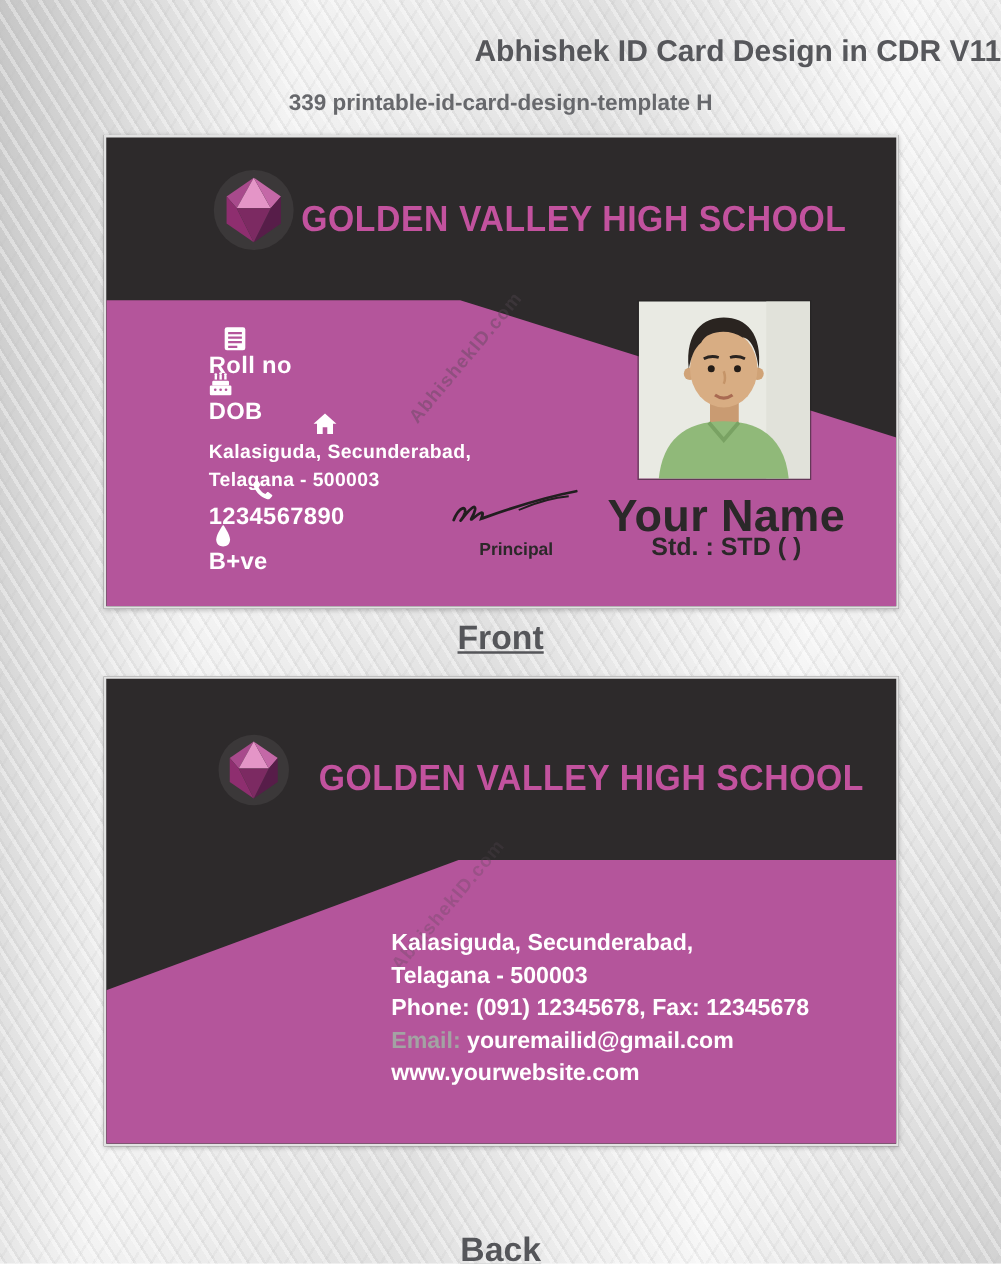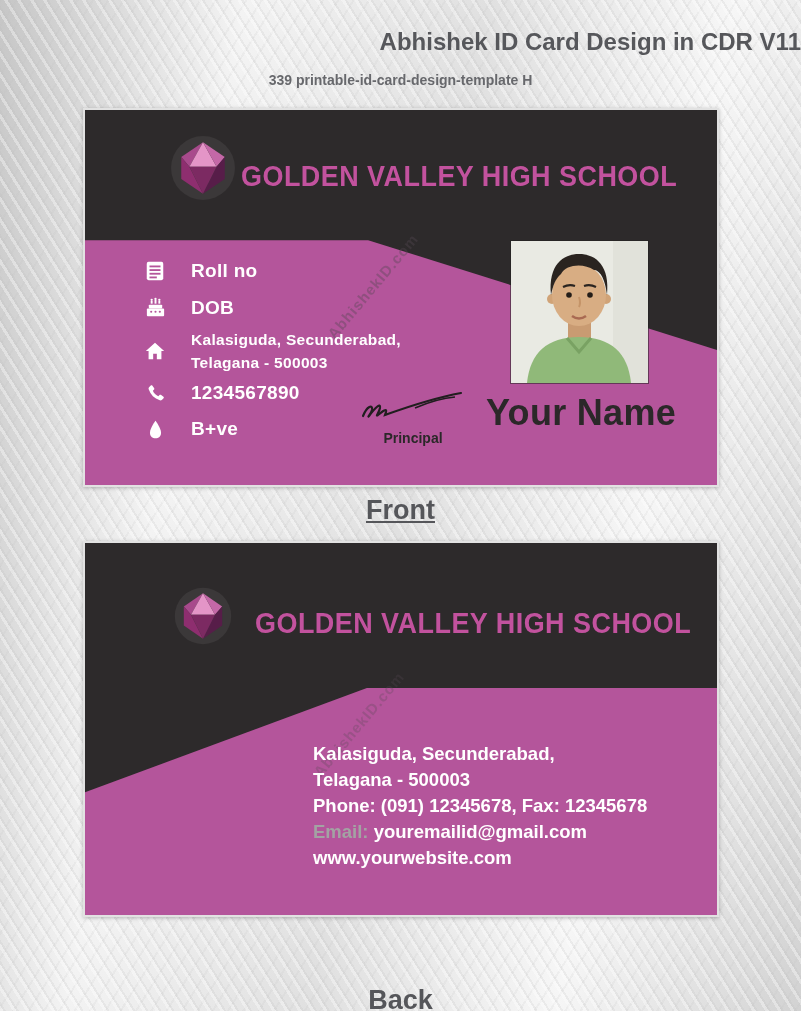--- a/index.html
+++ b/index.html
@@ -10,38 +10,38 @@
       repeating-linear-gradient(58deg, rgba(255,255,255,.35) 0 3px, rgba(186,186,186,.18) 3px 5px, rgba(255,255,255,0) 5px 11px),
       repeating-linear-gradient(122deg, rgba(190,190,190,.14) 0 2px, rgba(255,255,255,0) 2px 13px),
       linear-gradient(100deg,#c6c6c6,#f3f3f3 25%,#e0e0e0 50%,#f6f6f6 75%,#d2d2d2);
   }
   .page-title{
     position:absolute; top:28px; left:0; width:100%; text-align:right;
     font-size:24px; font-weight:bold; color:#56575b; letter-spacing:0px;
   }
   .page-subtitle{
     position:absolute; top:72px; left:0; width:100%; text-align:center;
-    font-size:14px; font-weight:bold; color:#67686c;
+    font-size:18px; font-weight:bold; color:#67686c;
   }
   .card{
     position:absolute; left:83px; width:636px; box-sizing:border-box;
     background:#2d2a2b; border:2px solid #e2e2e2;
     box-shadow:0 1px 4px rgba(0,0,0,.25);
   }
   .card-front{ top:108px; height:379px; }
   .card-back{ top:541px; height:376px; }
   .pink-layer{ position:absolute; inset:0; background:#b4559b; }
   .card-front .pink-layer{ clip-path:polygon(0 34.7%, 44.8% 34.7%, 100% 64%, 100% 100%, 0 100%); }
   .card-back  .pink-layer{ clip-path:polygon(44.6% 39%, 100% 39%, 100% 100%, 0 100%, 0 67%); }
   .logo{ position:absolute; }
   .school-name{
     position:absolute; font-weight:bold; color:#c2529e; font-size:29px;
     letter-spacing:.5px; transform:scaleX(.93); transform-origin:left center; white-space:nowrap;
   }
-  .f-row{ position:absolute; left:58px; display:flex; align-items:center; }
+  .f-row{ position:absolute; left:58px; display:flex; align-items:center;flex-direction:column; }
   .f-row .ic{ width:24px; display:flex; justify-content:center; }
   .f-label{
     margin-left:24px; color:#fff; font-weight:bold; font-size:19px; letter-spacing:.3px; white-space:nowrap;
   }
   .f-label.small{ font-size:15.5px; line-height:23px; }
   .photo{ position:absolute; left:426px; top:131px; width:137px; height:142px; outline:1px solid rgba(35,32,33,.55); }
   .name-block{ position:absolute; left:400px; width:192px; text-align:center; color:#2b2829; font-weight:bold; }
   .student-name{ top:282px; font-size:36px; letter-spacing:.3px; }
   .std-line{ top:317px; font-size:20px; }
   .principal-block{ position:absolute; left:262px; top:276px; width:132px; text-align:center; }
@@ -165,20 +165,21 @@
         <circle cx="58" cy="54" r="2.8" fill="#241d18"></circle>
           <circle cx="79" cy="54" r="2.8" fill="#241d18"></circle>
         <path d="M52 46 q6 -3 12 -1" stroke="#2a2420" stroke-width="2.2" fill="none"></path>
         <path d="M73 45 q6 -2 12 1" stroke="#2a2420" stroke-width="2.2" fill="none"></path>
         <path d="M68 56 q2 6 0 10" stroke="#c59468" stroke-width="2" fill="none"></path>
         <path d="M61 75 q7 5 14 0" stroke="#a96a52" stroke-width="2.5" fill="none"></path>
       </svg>
     </div>
 
     <div class="name-block student-name">Your Name</div>
+    <div class="name-block std-line">Std. : STD ( )</div>
 
     <div class="principal-block">
       <svg width="112" height="40" viewBox="0 0 112 40">
         <path d="M6 30 C10 20 16 18 15 24 C14 28 10 32 12 30 C18 22 24 16 23 22 C22 27 18 31 21 29 C26 25 30 22 29 26 L28 29 C42 24 72 13 104 7" stroke="#211e1f" stroke-width="2.2" fill="none" stroke-linecap="round"></path>
         <path d="M58 22 C72 16 86 12 98 11" stroke="#211e1f" stroke-width="1.5" fill="none"></path>
       </svg>
       <div class="principal-label">Principal</div>
     </div>
   </div>
 

